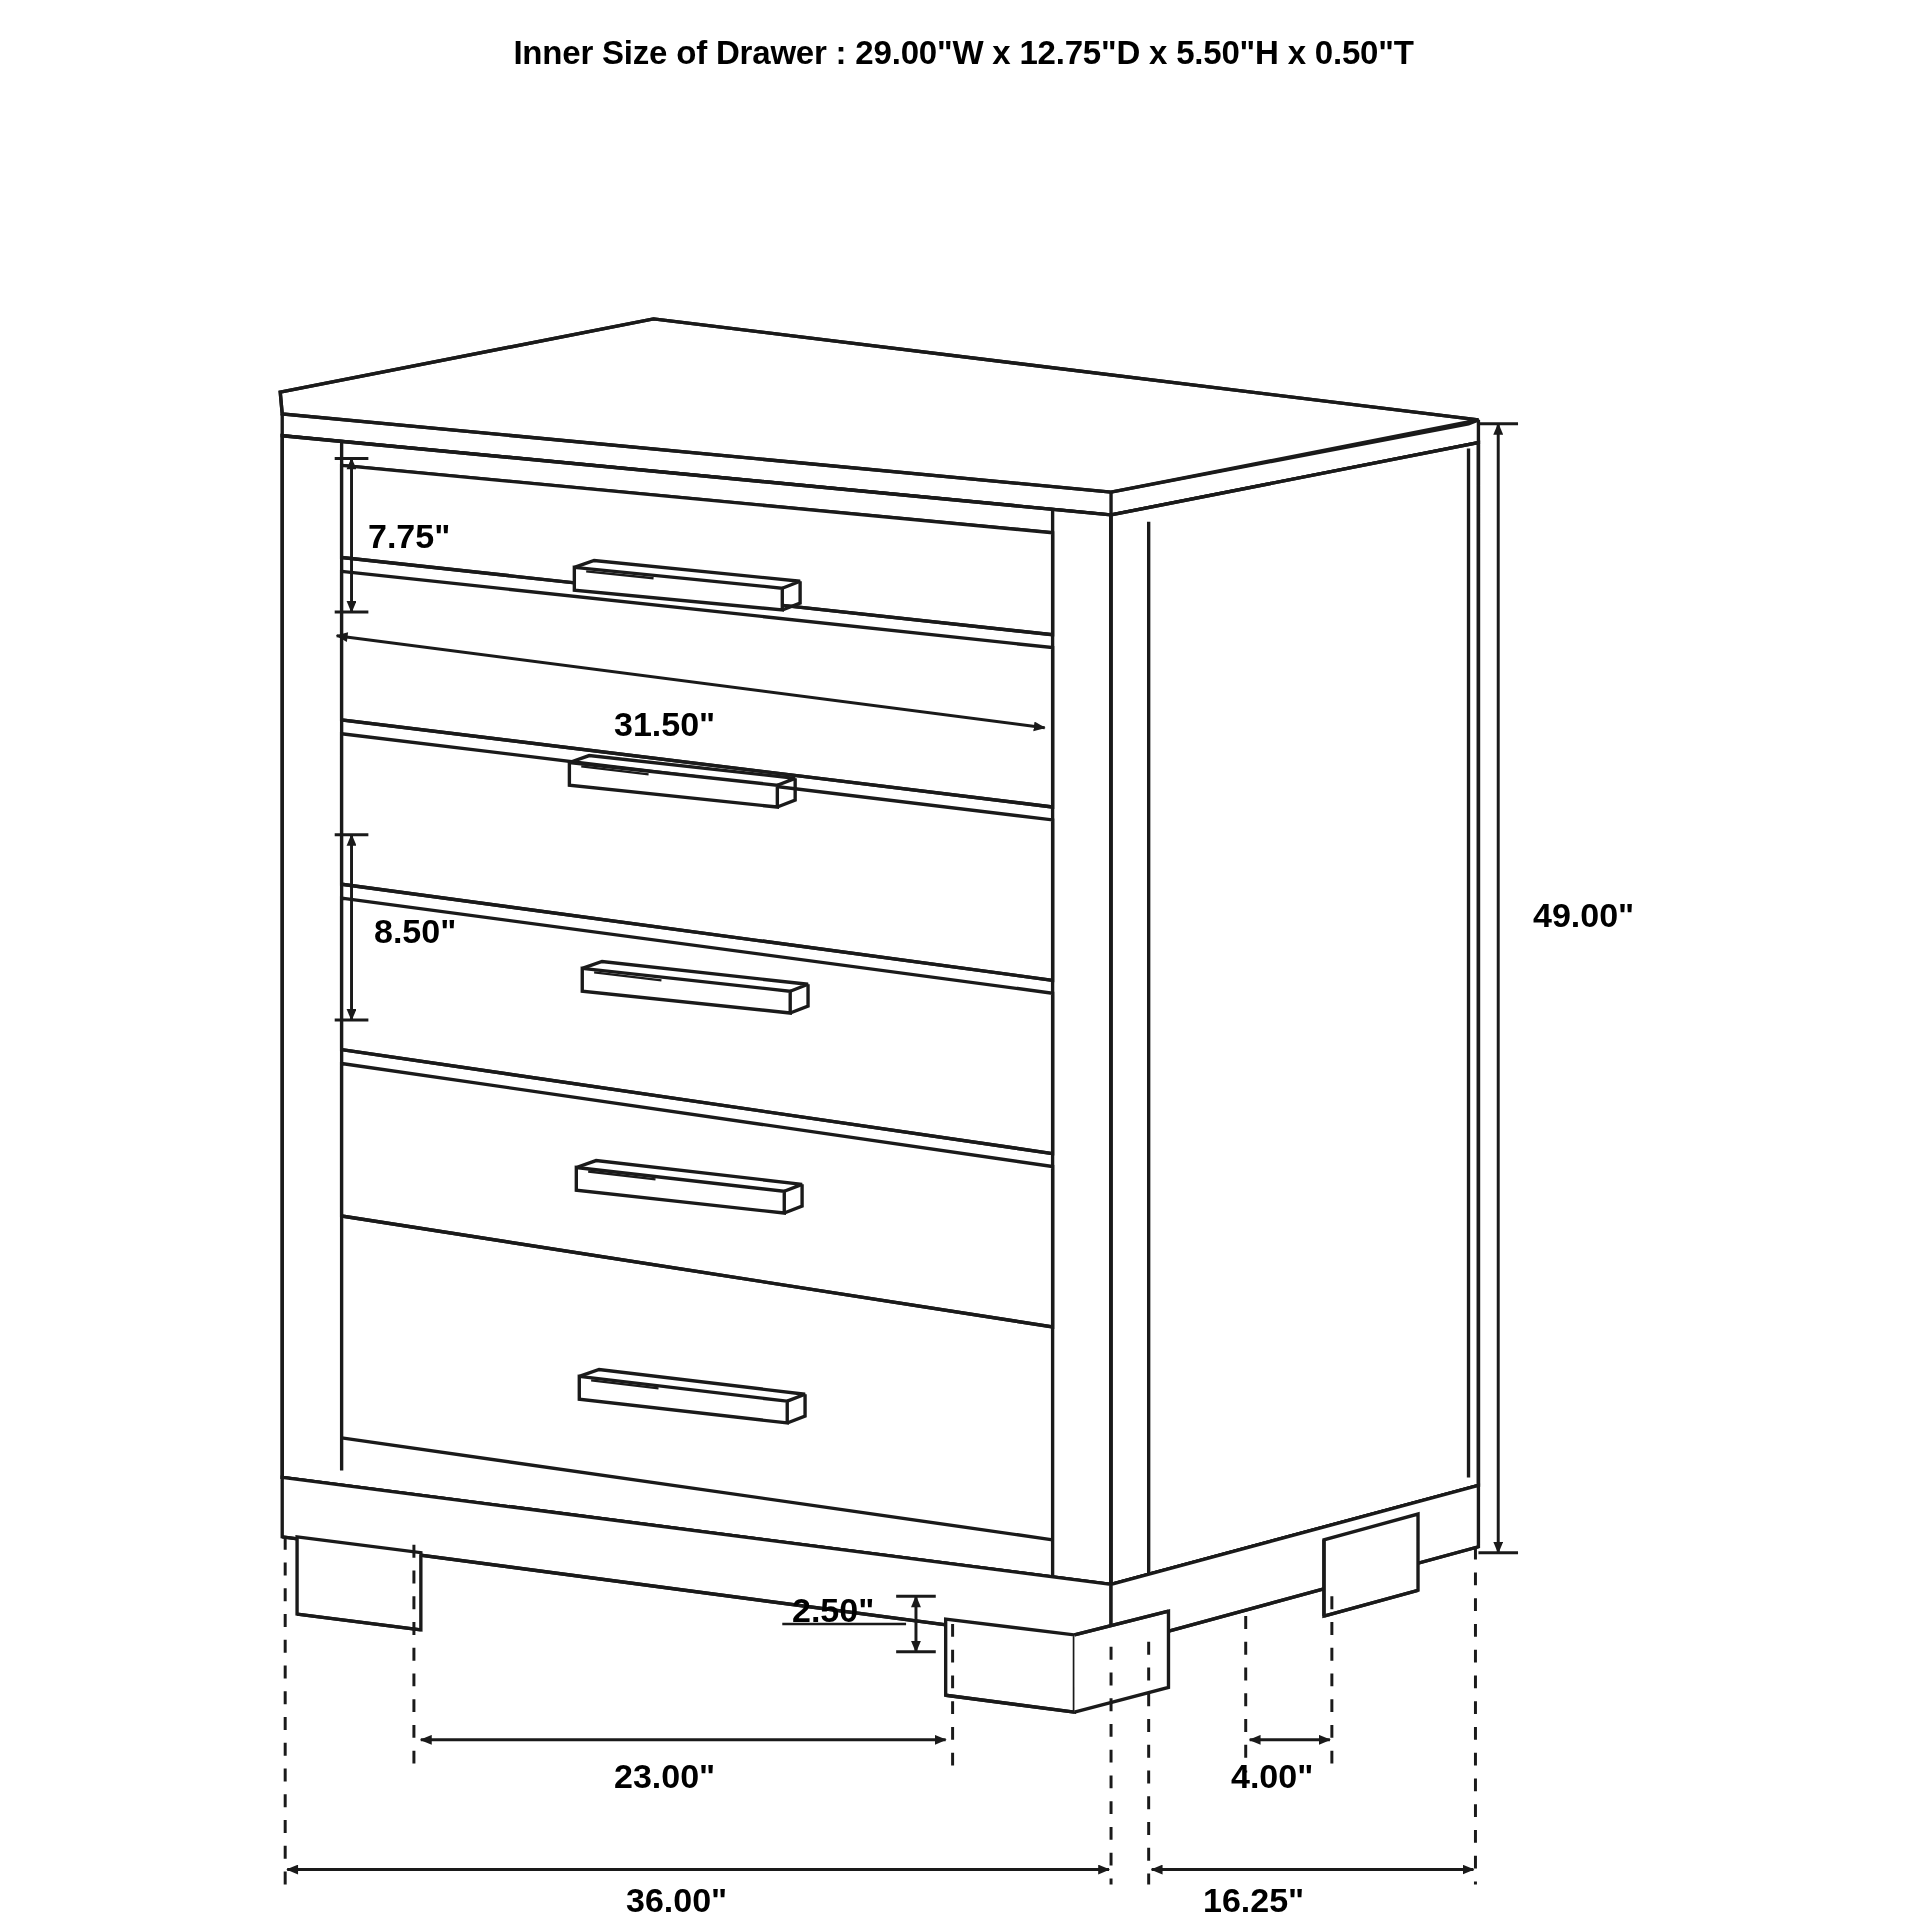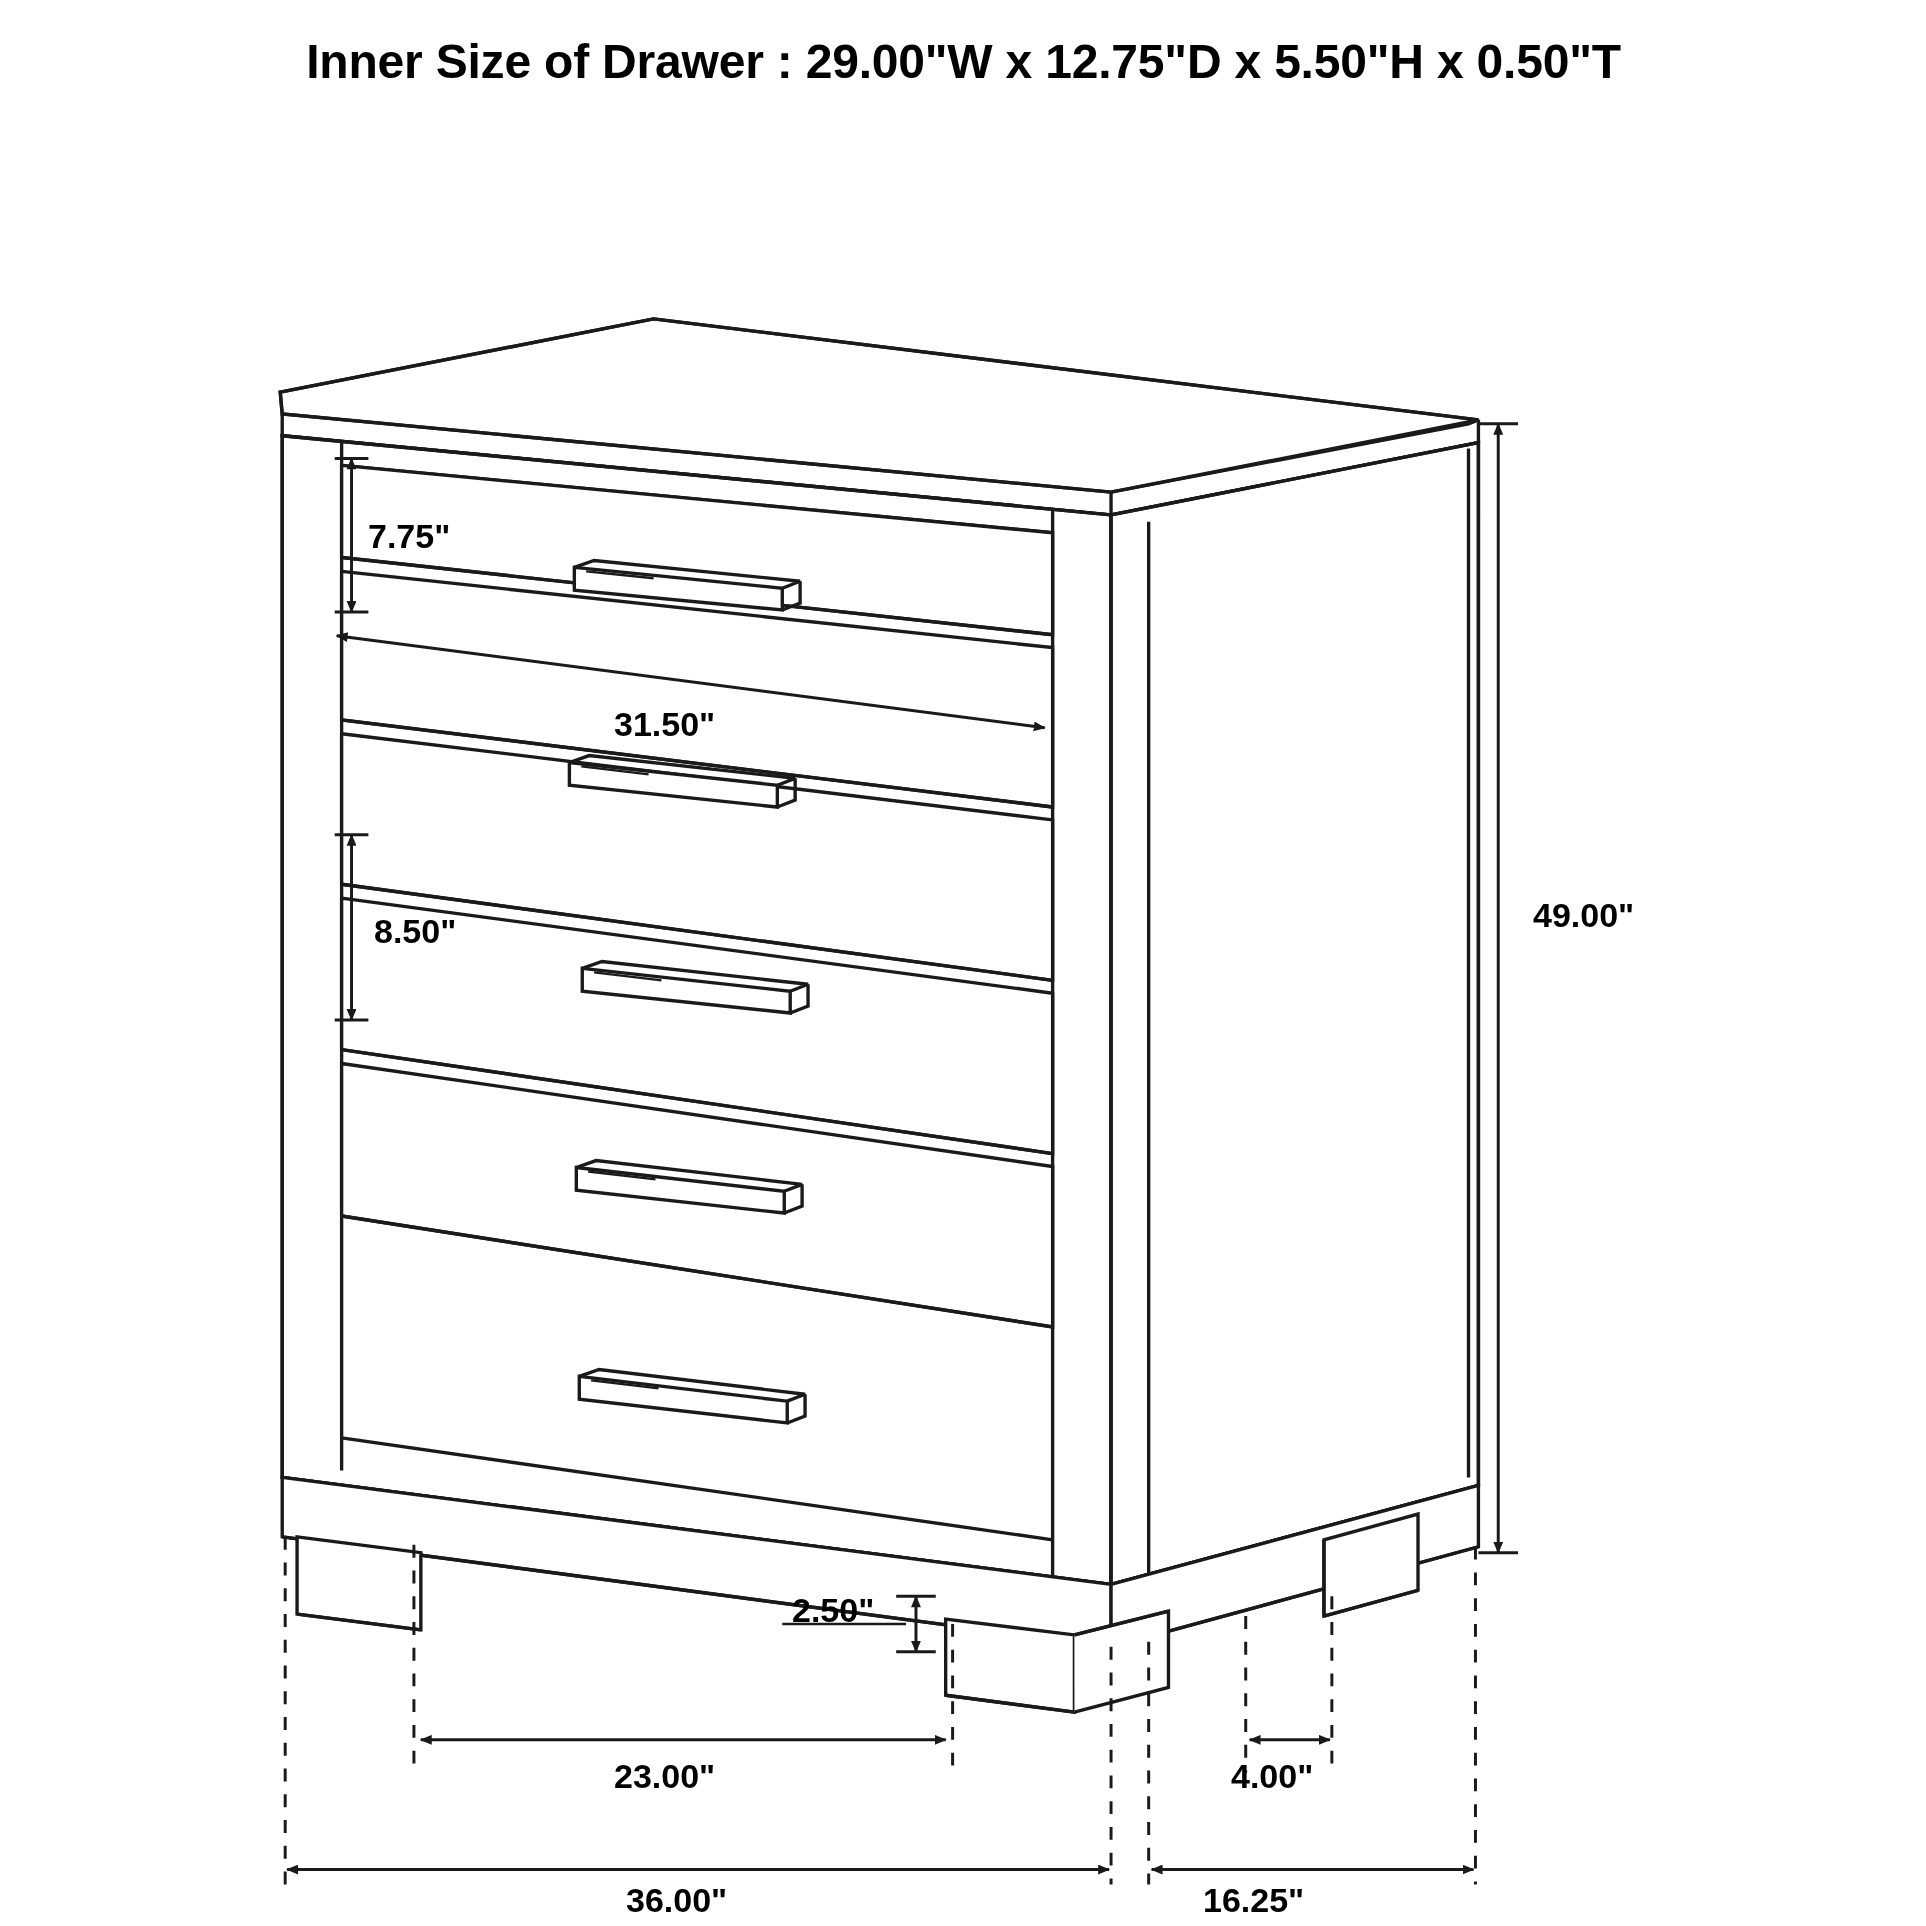--- a/index.html
+++ b/index.html
@@ -20,21 +20,21 @@
     left: 0; top: 0;
     width: 1927px;
     height: 1927px;
   }
   #title {
     position: absolute;
     left: 0;
     top: 34px;
     width: 1927px;
     text-align: center;
-    font-size: 48px;
+    font-size: 33px;
     font-weight: bold;
     letter-spacing: -0.2px;
     white-space: nowrap;
   }
   svg.drawing {
     position: absolute;
     left: 0; top: 0;
     width: 1927px;
     height: 1927px;
   }

